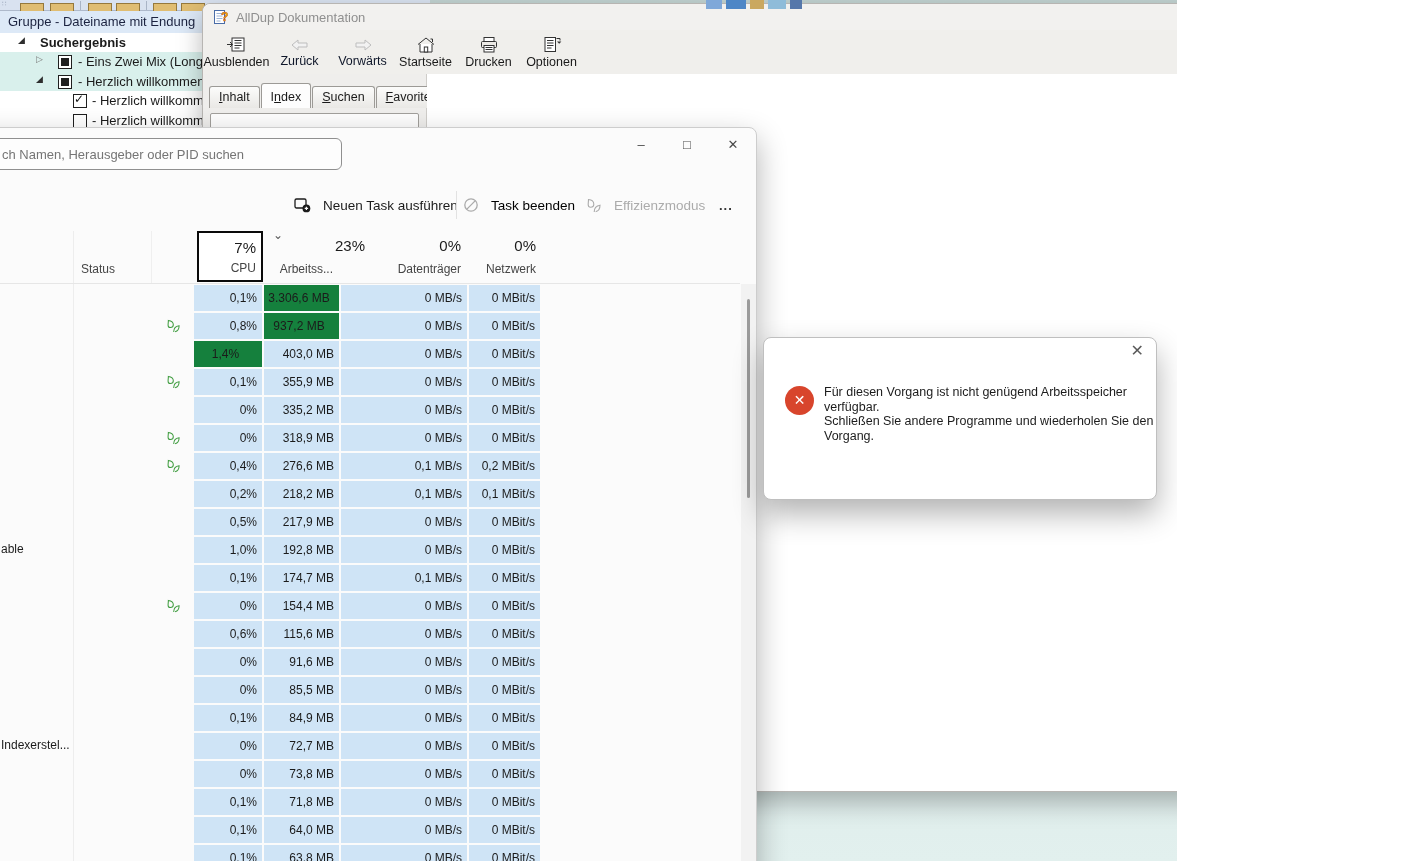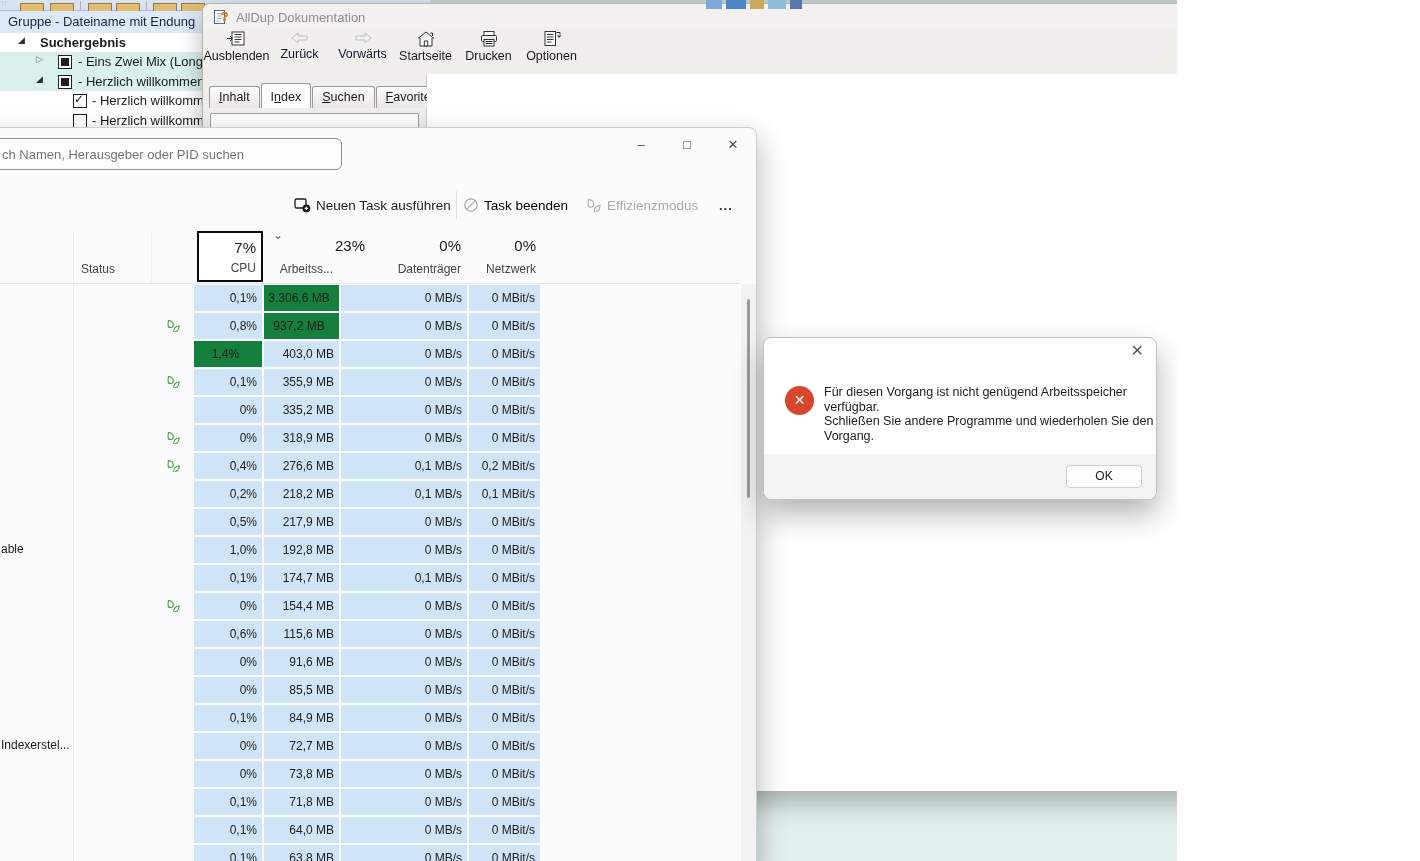--- a/index.html
+++ b/index.html
@@ -34,21 +34,21 @@
   
   .help-win{position:absolute;left:202px;top:3px;width:1214px;height:789px;background:#fdfdfd;
     border:1px solid #b7b5b2;border-radius:8px;box-shadow:0 10px 26px rgba(0,0,0,.28);z-index:2;box-sizing:border-box;}
   .hw-title{position:absolute;left:0;top:0;right:0;height:26px;background:#f2f1ef;border-radius:8px 8px 0 0;
     display:flex;align-items:center;padding-left:10px;gap:7px;}
   .hw-title-text{color:#8f8f8f;font-size:13px;}
   .hw-capbtns{position:absolute;right:1px;top:0;width:140px;height:26px;display:flex;}
   .hw-capbtns span{width:46px;text-align:center;line-height:26px;color:#5a5a5a;font-size:13px;}
   .hw-toolbar{position:absolute;left:0;top:26px;right:0;height:44px;background:#f0efec;
     border-bottom:1px solid #dbd9d5;display:flex;padding-left:2px;}
-  .hw-tbtn{width:63px;display:flex;flex-direction:column;align-items:center;justify-content:flex-start;
+  .hw-tbtn{width:63px;display:flex;flex-direction:column;align-items:center;justify-content:center;
     gap:1px;font-size:12.5px;color:#1a1a1a;}
   .hw-tbtn.disabled{color:#0f172a;}
   .hw-tabsarea{position:absolute;left:0;top:70px;width:223px;bottom:0;background:#efeeec;
     border-right:1px solid #cfcdc9;border-radius:0 0 0 8px;}
   .hw-tabs{display:flex;padding:9px 0 0 6px;align-items:flex-end;}
   .tab{border:1px solid #9c9a96;border-bottom:none;border-radius:3px 3px 0 0;
     background:linear-gradient(#fcfcfb,#e9e8e5);padding:3px 9px 4px;font-size:12.5px;color:#1a1a1a;margin-right:1px;}
   .tab.active{background:#fdfdfd;padding-top:6px;position:relative;z-index:2;}
   .tab .u{text-decoration:underline;}
   .idx-box{margin:5px 7px 0 7px;height:40px;background:#fdfdfd;border:1px solid #a19f9b;border-radius:2px;}
@@ -56,21 +56,21 @@
 
   
   .tm-win{position:absolute;left:-40px;top:127px;width:797px;height:761px;background:#fbfbfb;
     border:1px solid #cdcdcd;border-radius:8px 8px 0 0;box-shadow:0 12px 30px rgba(0,0,0,.30);
     z-index:3;box-sizing:border-box;overflow:hidden;}
   .tm-search{position:absolute;left:28px;top:10px;width:353px;height:32px;border:1px solid #8f8f8f;
     border-radius:6px;background:#fdfdfd;box-sizing:border-box;font-size:13px;color:#6e6e6e;
     padding:0 0 0 12px;font-family:inherit;outline:none;}
   .tm-capbtns{position:absolute;left:657px;top:5px;display:flex;}
   .tm-capbtns span{width:46px;height:24px;text-align:center;line-height:24px;color:#4a4a4a;font-size:13px;}
-  .tm-toolbar-item{position:absolute;top:59px;height:36px;display:flex;align-items:center;gap:5px;font-size:13.5px;}
+  .tm-toolbar-item{position:absolute;top:59px;height:36px;display:flex;align-items:center;gap:12px;font-size:13.5px;}
   .tm-newtask{left:333px;color:#1b1b1b;}
   .tm-endtask{left:502px;color:#000000;}
   .tm-eff{left:625px;color:#ababab;}
   .tm-more{left:758px;color:#333;font-weight:bold;letter-spacing:1px;font-size:13px;}
   .tm-sep{position:absolute;left:495px;top:63px;height:28px;width:1px;background:#e2e2e2;}
   .tm-vline{position:absolute;left:112px;top:103px;bottom:0;width:1px;background:#ededed;}
   .tm-vline2{position:absolute;left:190px;top:103px;height:52px;width:1px;background:#efefef;}
   .tm-headline{position:absolute;left:0;top:155px;right:16px;height:1px;background:#e6e6e6;}
   .h-status{position:absolute;left:120px;top:134px;font-size:12px;color:#454545;}
   .cpu-box{position:absolute;left:236px;top:103px;width:66px;height:51px;border:2px solid #0a0a0a;
@@ -448,18 +448,15 @@
 
   <div class="dlg">
     <div class="dlg-close">✕</div>
     <div class="dlg-erricon">✕</div>
     <div class="dlg-text" id="dlg-text">
         <div>Für diesen Vorgang ist nicht genügend Arbeitsspeicher</div>
         <div>verfügbar.</div>
         <div>Schließen Sie andere Programme und wiederholen Sie den</div>
         <div>Vorgang.</div>
       </div>
-    <div class="dlg-footer">
-      <div class="dlg-ok">OK</div>
-    </div>
   </div>
 
 </div>
 
 </body></html>

